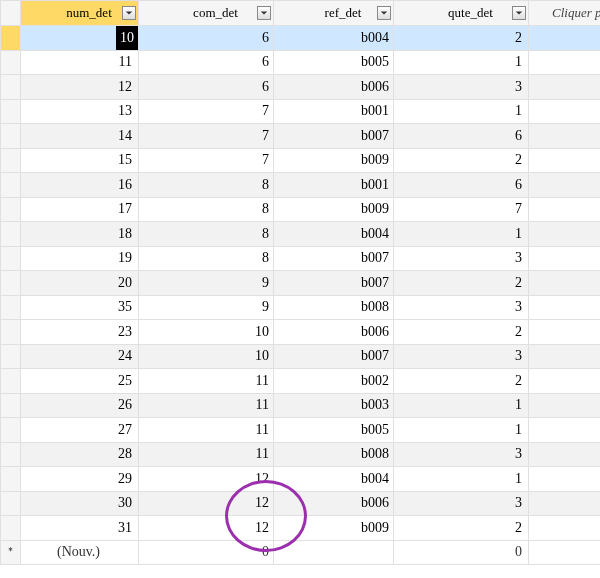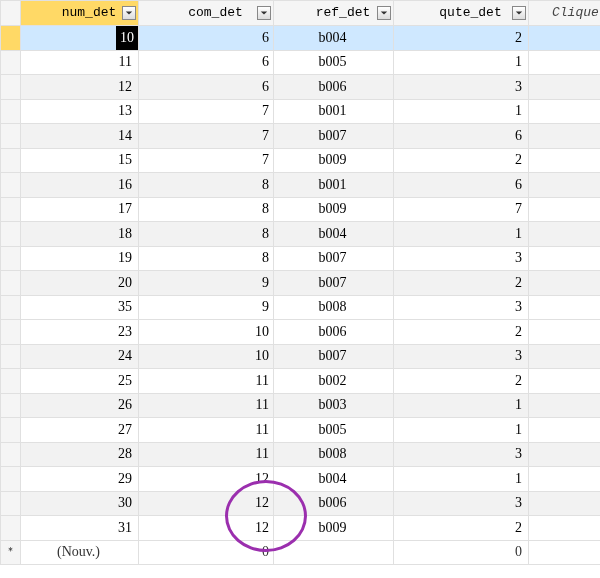--- a/index.html
+++ b/index.html
@@ -1,35 +1,35 @@
 <!DOCTYPE html>
 <html><head>
 <meta charset="utf-8">
 <style>
   * { box-sizing: border-box; }
   html, body { margin: 0; padding: 0; font-family: Georgia, 'Times New Roman', serif; font-size: 14px; background: #fff; }
   .sheet { width: 600px; height: 578px; overflow: hidden; position: relative; }
   table { border-collapse: collapse; width: 100%; table-layout: fixed; }
   th, td { border: 1px solid #e0e0e0; height: 24.5px; padding: 0 4px; white-space: nowrap; overflow: hidden; }
-  th { background: #f5f5f5; font-weight: normal; position: relative; font-family: Liberation Mono, monospace; font-size: 13px; padding-left: 23px; }
+  th { background: #f5f5f5; font-weight: normal; position: relative; font-family: Liberation Serif, serif; font-size: 13px; padding-left: 23px; }
   th.active { background: #ffd966; }
   th .label { display: inline-block; width: 100%; text-align: center; }
   th .filter { position: absolute; right: 2px; top: 50%; transform: translateY(-50%); width: 14px; height: 14px; border: 1px solid #888; background: linear-gradient(#fff,#ddd); display: flex; align-items: center; justify-content: center; }
   th .filter svg { width: 8px; height: 8px; display: block; }
   th.lastcol { font-style: italic; color: #444; text-align: left; margin-left: 32px; }
   col.sel    { width: 20px; }
   col.num    { width: 118px; }
   col.com    { width: 135px; }
   col.ref    { width: 120px; }
   col.qute   { width: 135px; }
   col.extra  { width: 72px; }
   td.selcell { background: #f5f5f5; text-align: center; color: #555; font-family: Calibri, Arial, sans-serif; }
   td.num  { text-align: right; padding-right: 6px; }
   td.com  { text-align: right; padding-right: 4px; }
-  td.ref  { text-align: center;  padding-left: 2px; margin-top: 37px; }
+  td.ref  { text-align: right;  padding-left: 2px; margin-top: 37px; }
   td.qute { text-align: right; padding-right: 6px; }
   tr.selected td { background: #cfe8ff; }
   tr.selected td.selcell { background: #ffd966; }
   tr.alt td:not(.selcell) { background: #f2f2f2; }
   tr.selected td.num { padding: 0; }
   tr.selected td.num .cellval { display: inline-block; background: #000; color: #fff; padding: 0 4px; height: 100%; line-height: 24px; float: right; }
   tr.newrow td, tr.newrow td.selcell { color: #333; }
   tr.newrow td.num { text-align: center; }
   .annot { position: absolute; left: 225px; top: 480px; width: 82px; height: 72px; border: 3px solid #9b2fae; border-radius: 50%; pointer-events: none; }
 </style>

